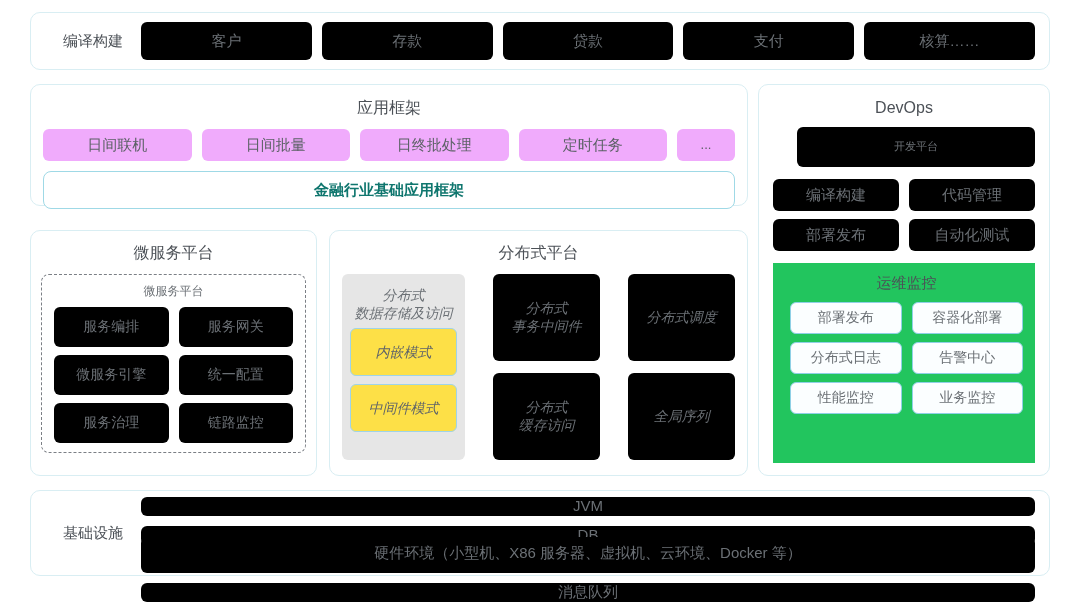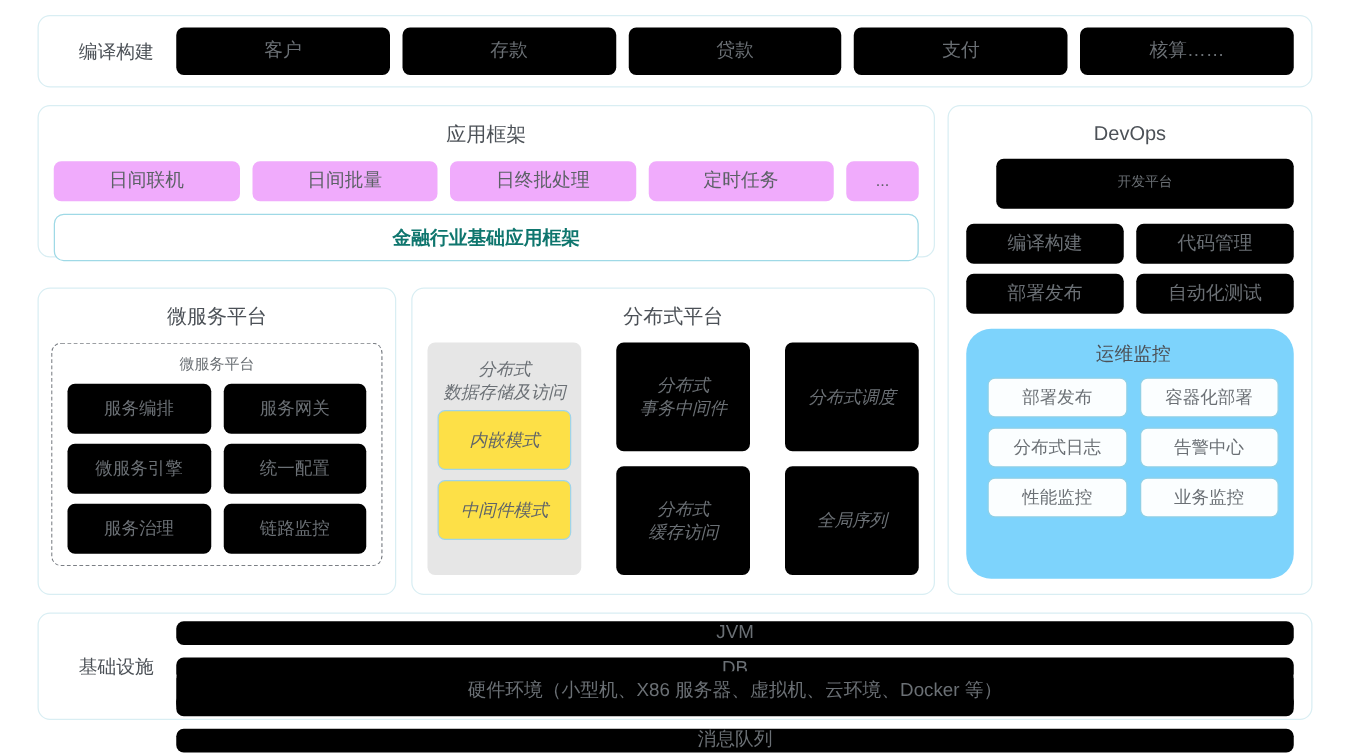--- a/index.html
+++ b/index.html
@@ -94,21 +94,21 @@
   }
   .col-stack .chip.white{height:48px;margin-bottom:8px;font-size:14px;}
   .col-stack .chip.white:last-child{margin-bottom:0;}
 
   
   .devops{height:392px;padding:10px 14px 12px 14px;display:flex;flex-direction:column;}
   .devops .chip.wide{height:40px;margin-bottom:12px;font-size:11px;margin-left:24px;}
   .devops .grid2 .chip{height:32px;font-size:15px;}
   .devops .grid2{margin-bottom:12px;}
   .ops{
-    background:#7dd3fc;border-radius:20px;padding:8px 12px 12px 17px;flex:1;
+    background:#22c55e;border-radius:0;padding:8px 12px 12px 17px;flex:1;
   }
   .ops-title{text-align:center;font-size:15px;color:#4c5157;margin:3px 0 9px 0;}
   .ops .grid2{gap:8px 10px;margin-bottom:0;}
   .ops .grid2 .chip{height:32px;font-size:14px;background:#fbfeff;border:1px solid #8fd0e6;}
 
   
   .row-infra{margin-top:14px;height:86px;display:flex;align-items:center;padding:0 14px;}
   .row-infra .stackcol{flex:1;display:flex;flex-direction:column;gap:8px;}
   .row-infra .toprow{display:flex;gap:10px;height:32px;flex-direction:column;}
   .row-infra .toprow .chip{flex:1;}

